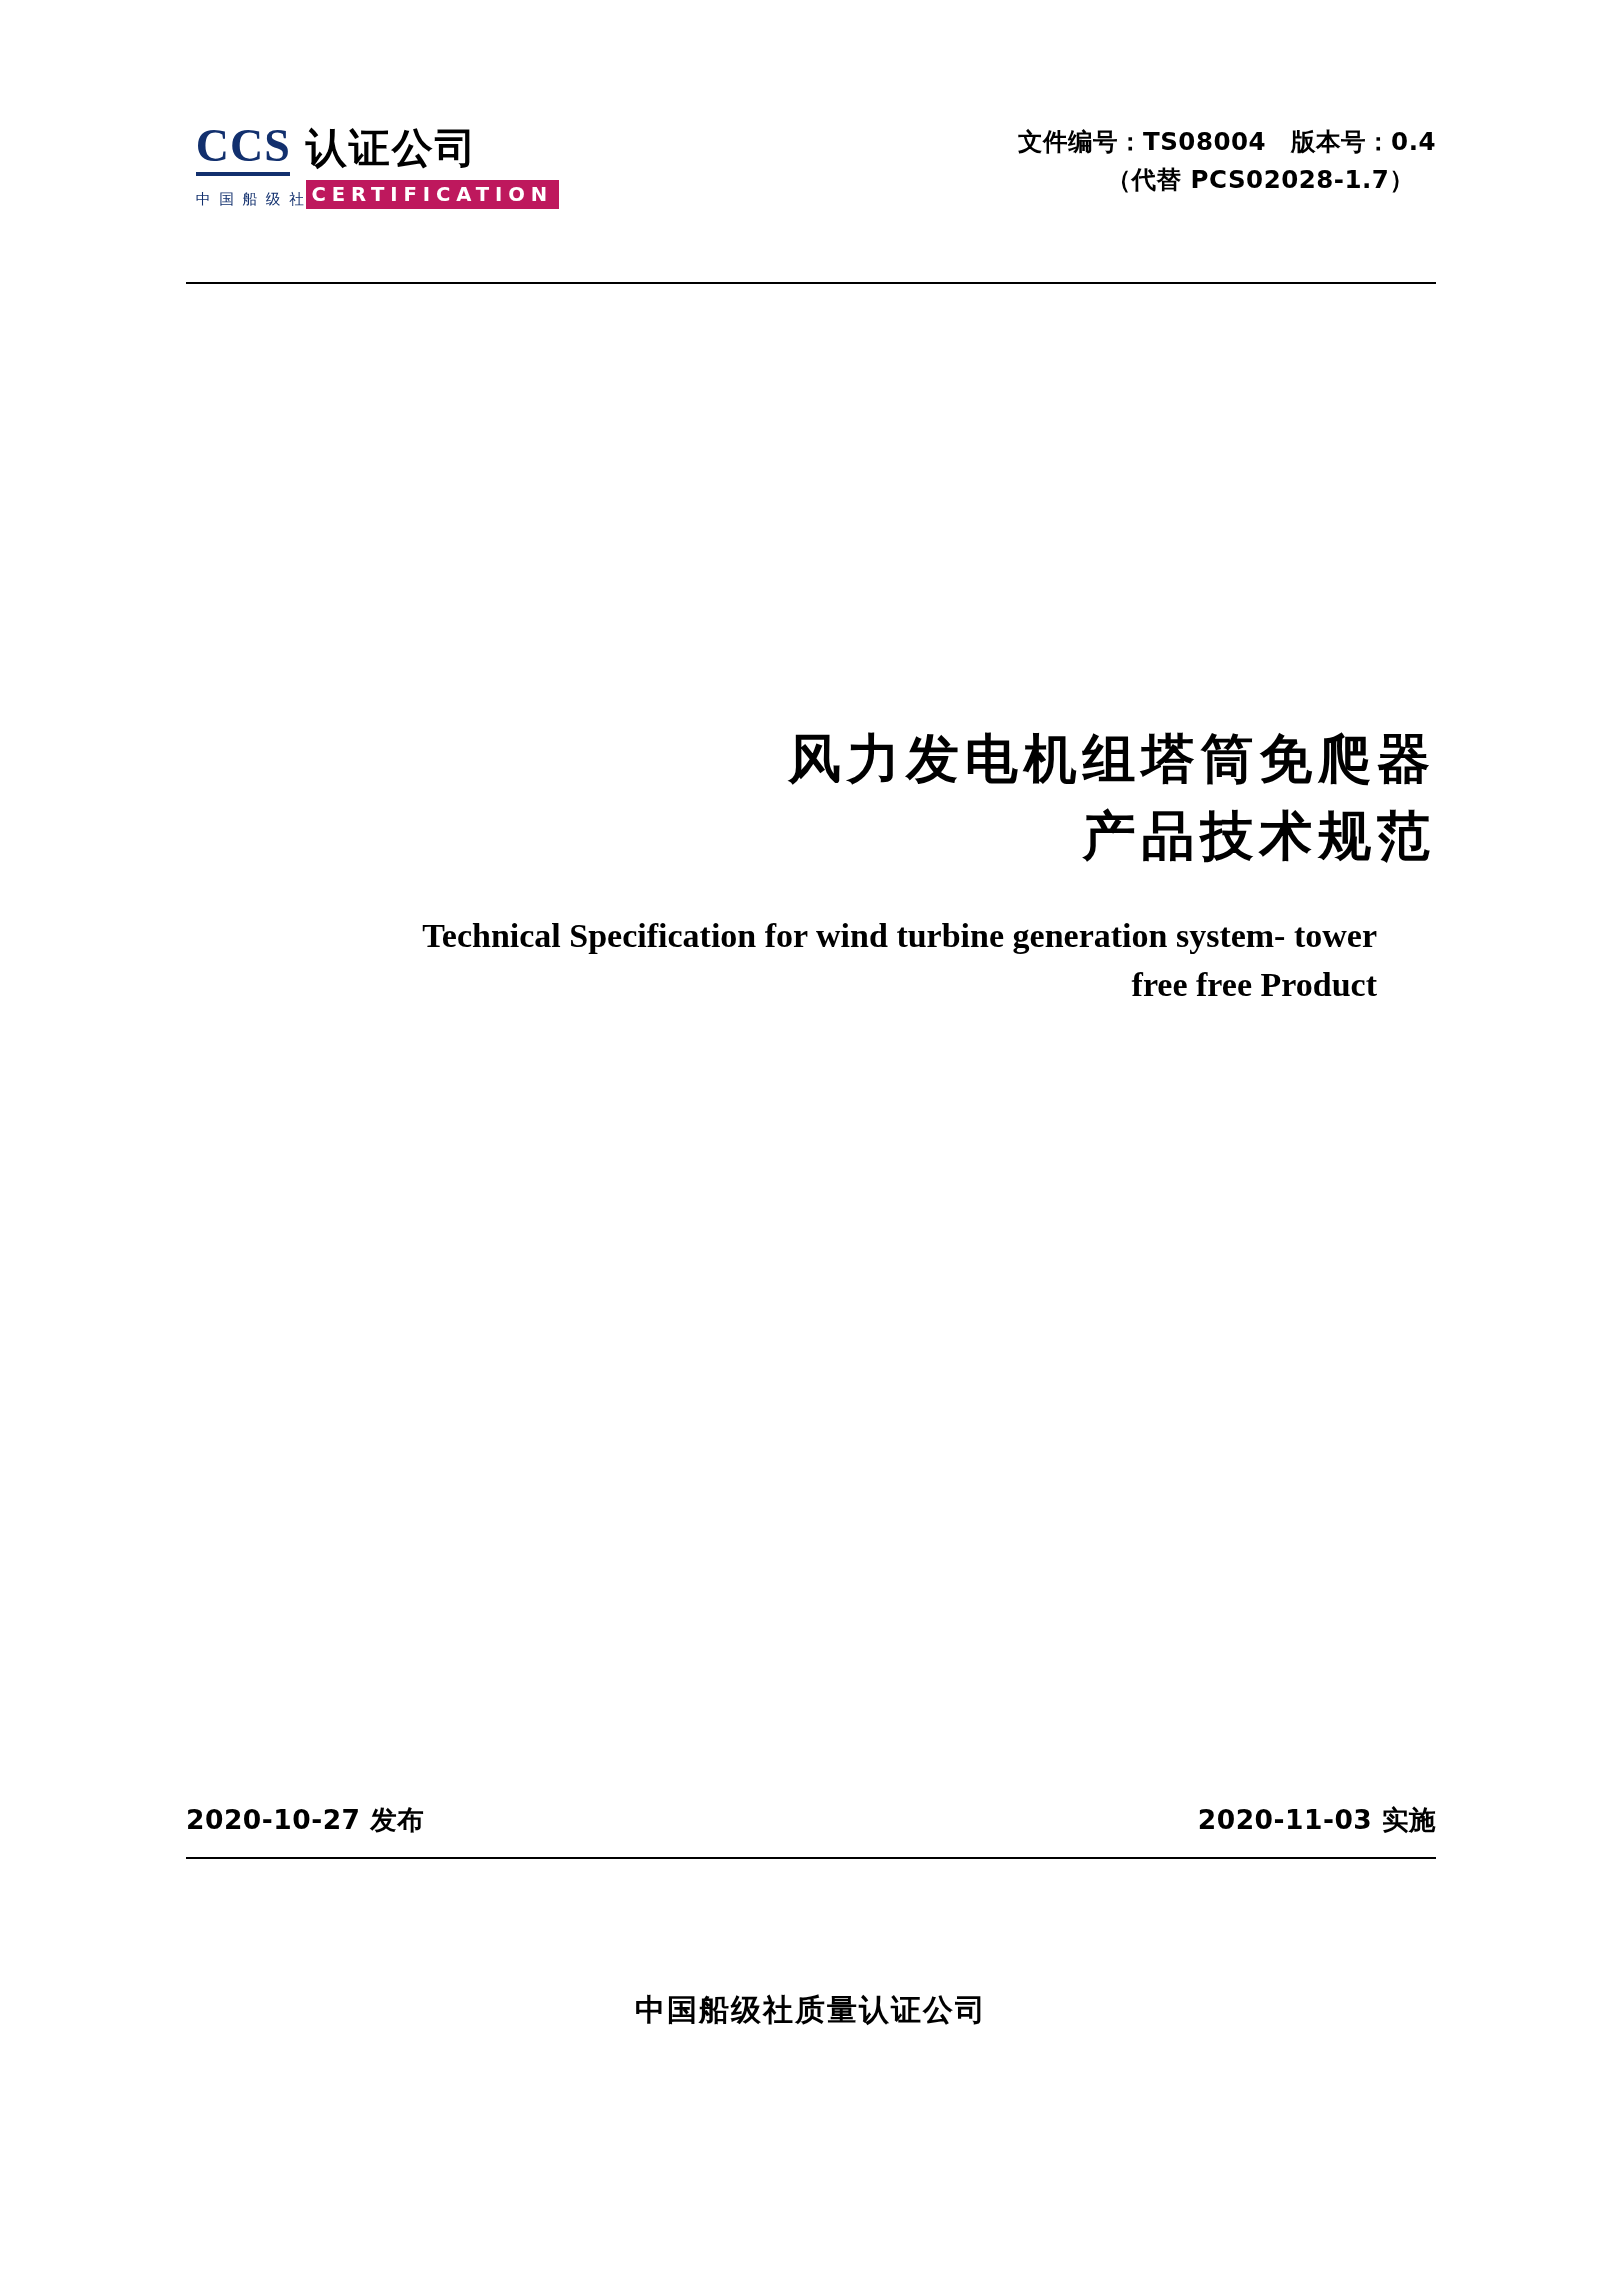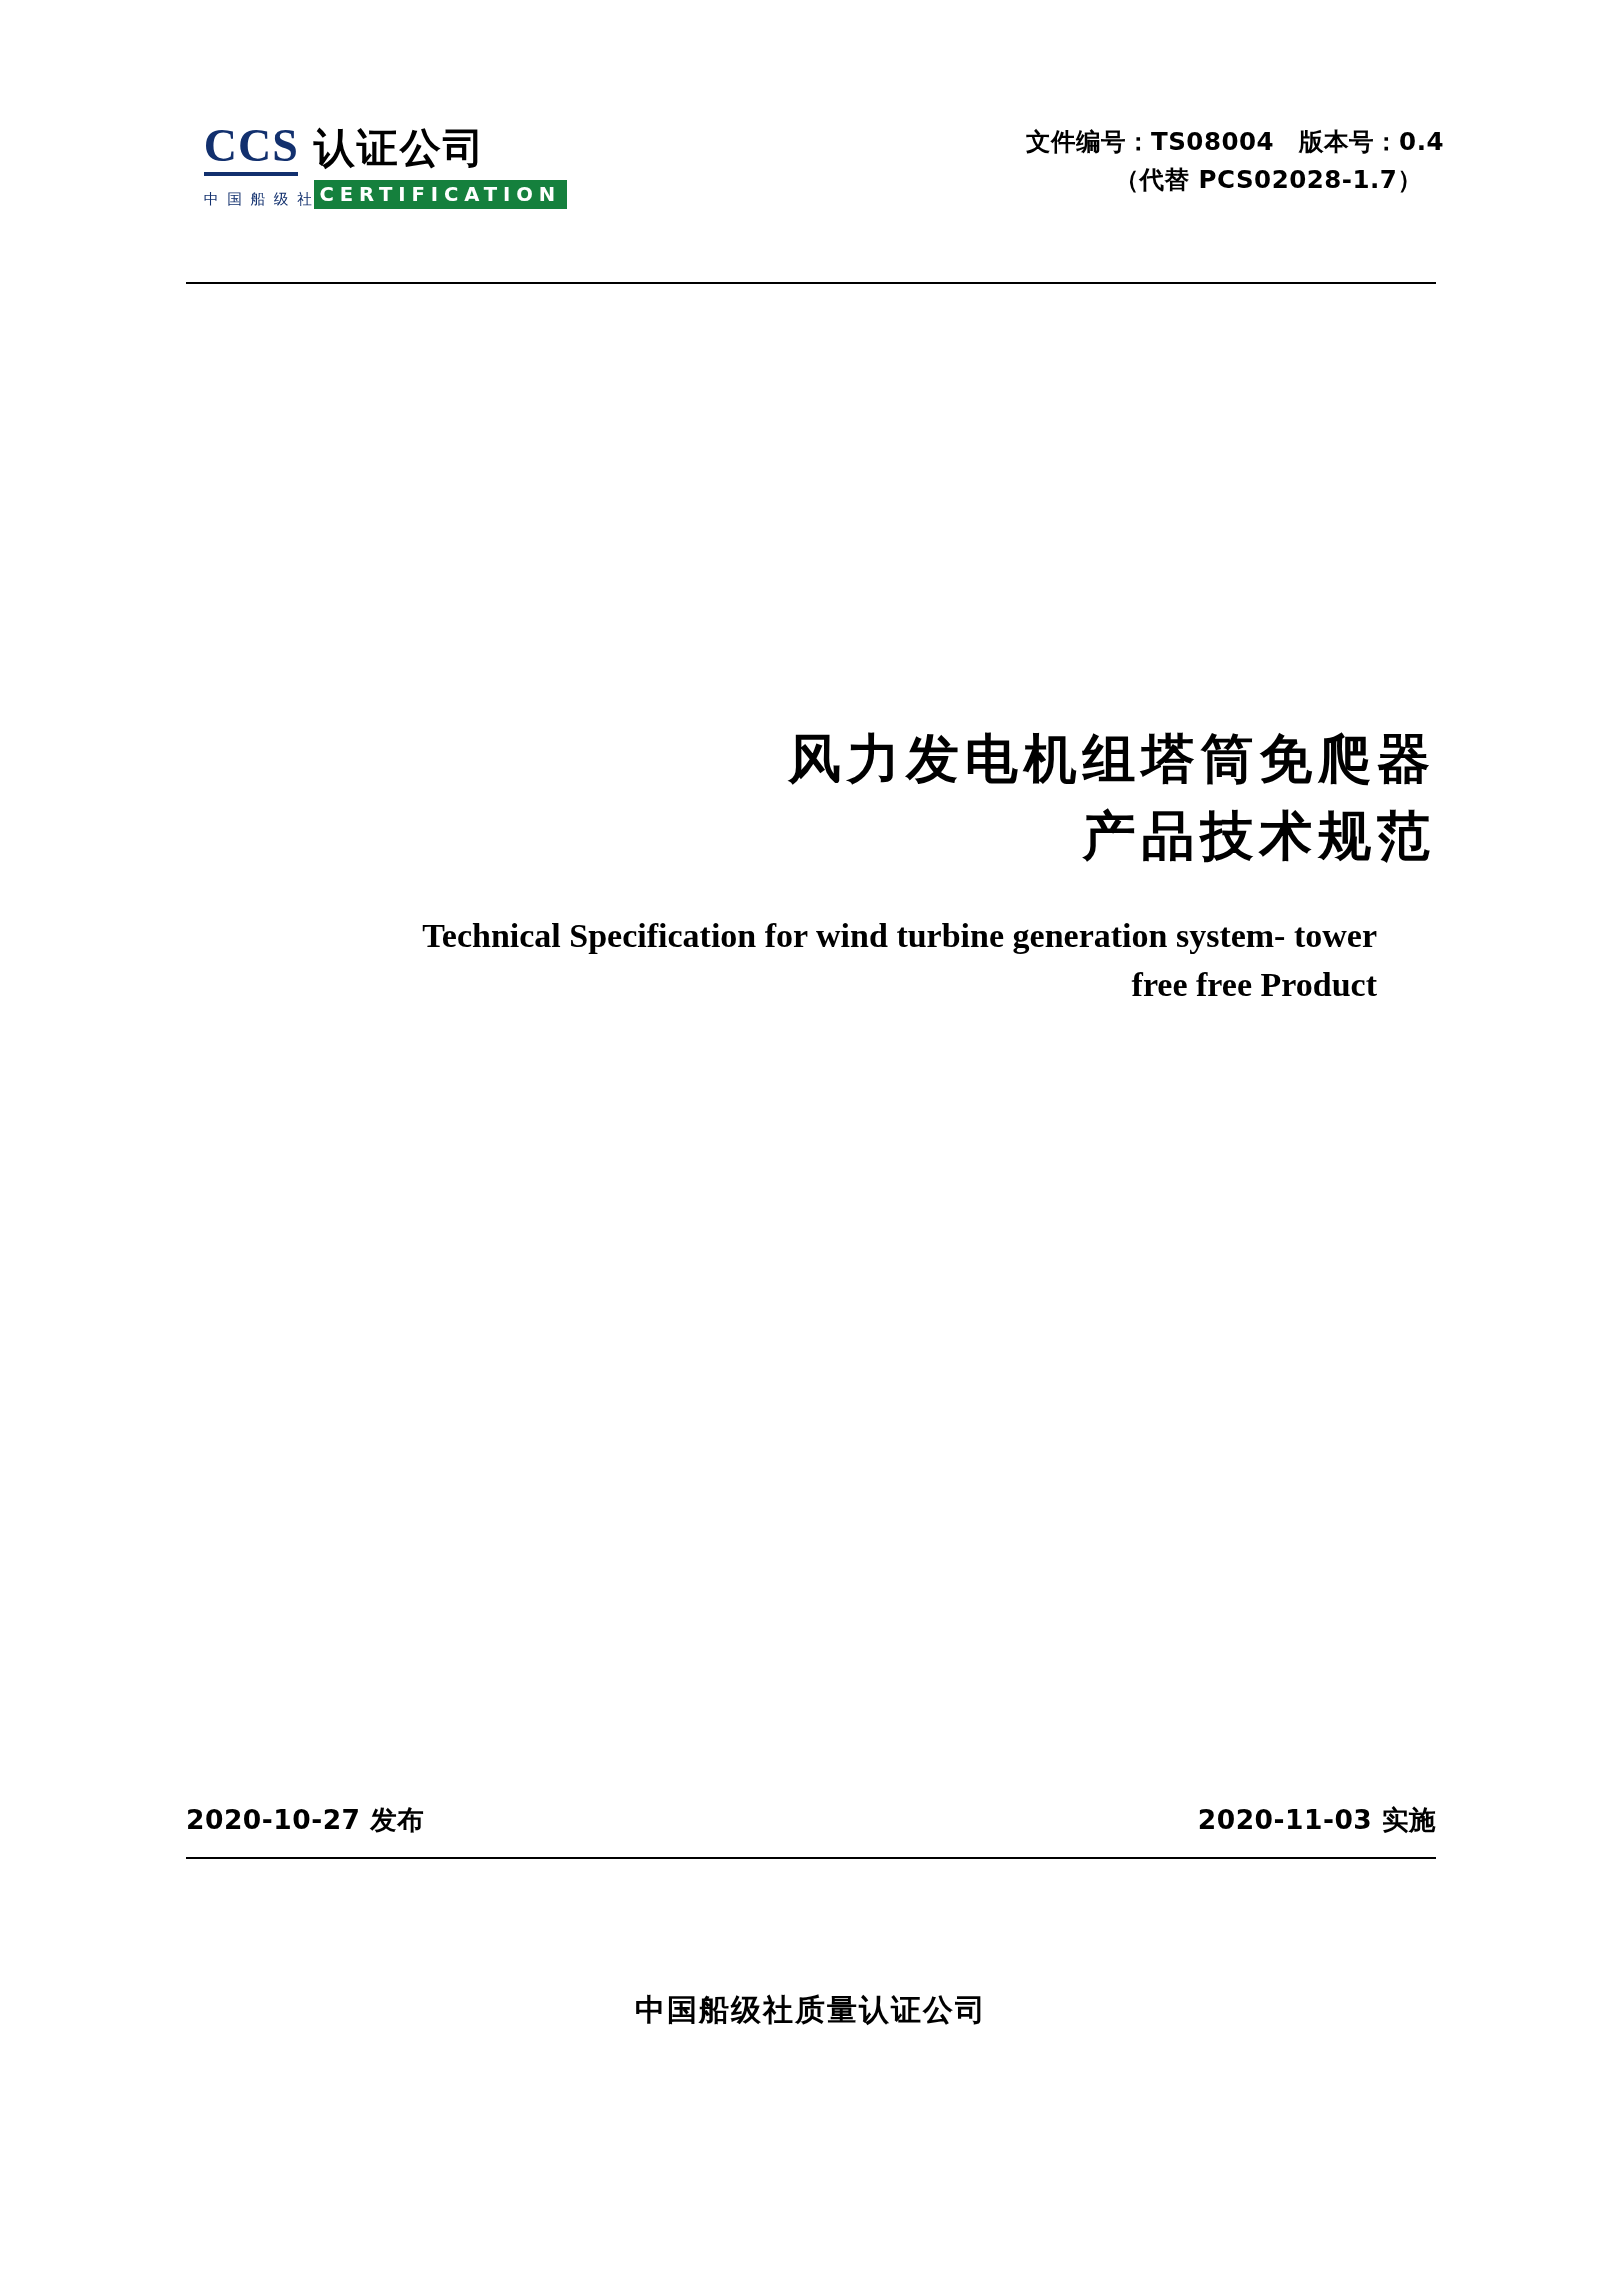--- a/index.html
+++ b/index.html
@@ -21,21 +21,21 @@
     left: 0;
     top: 0;
     width: 1621px;
     height: 2293px;
     box-sizing: border-box;
   }
 
   
   .header {
     position: absolute;
-    left: 194px;
+    left: 186px;
     top: 108px;
     width: 1250px;
     height: 176px;
   }
 
   .logo-block {
     position: absolute;
     left: 9.8px;
     top: 14.7px;
     width: 363px;
@@ -80,21 +80,21 @@
     color: #000000;
     letter-spacing: 2px;
     white-space: nowrap;
   }
   .logo-cert {
     position: absolute;
     left: 110px;
     top: 57px;
     width: 253px;
     height: 29px;
-    background: #15803d;
+    background: #be185d;
     color: #ffffff;
     font-family: "DejaVu Sans", sans-serif;
     font-weight: bold;
     font-size: 19.6px;
     letter-spacing: 5.9px;
     text-align: center;
     line-height: 29px;
     box-sizing: border-box;
   }
 

